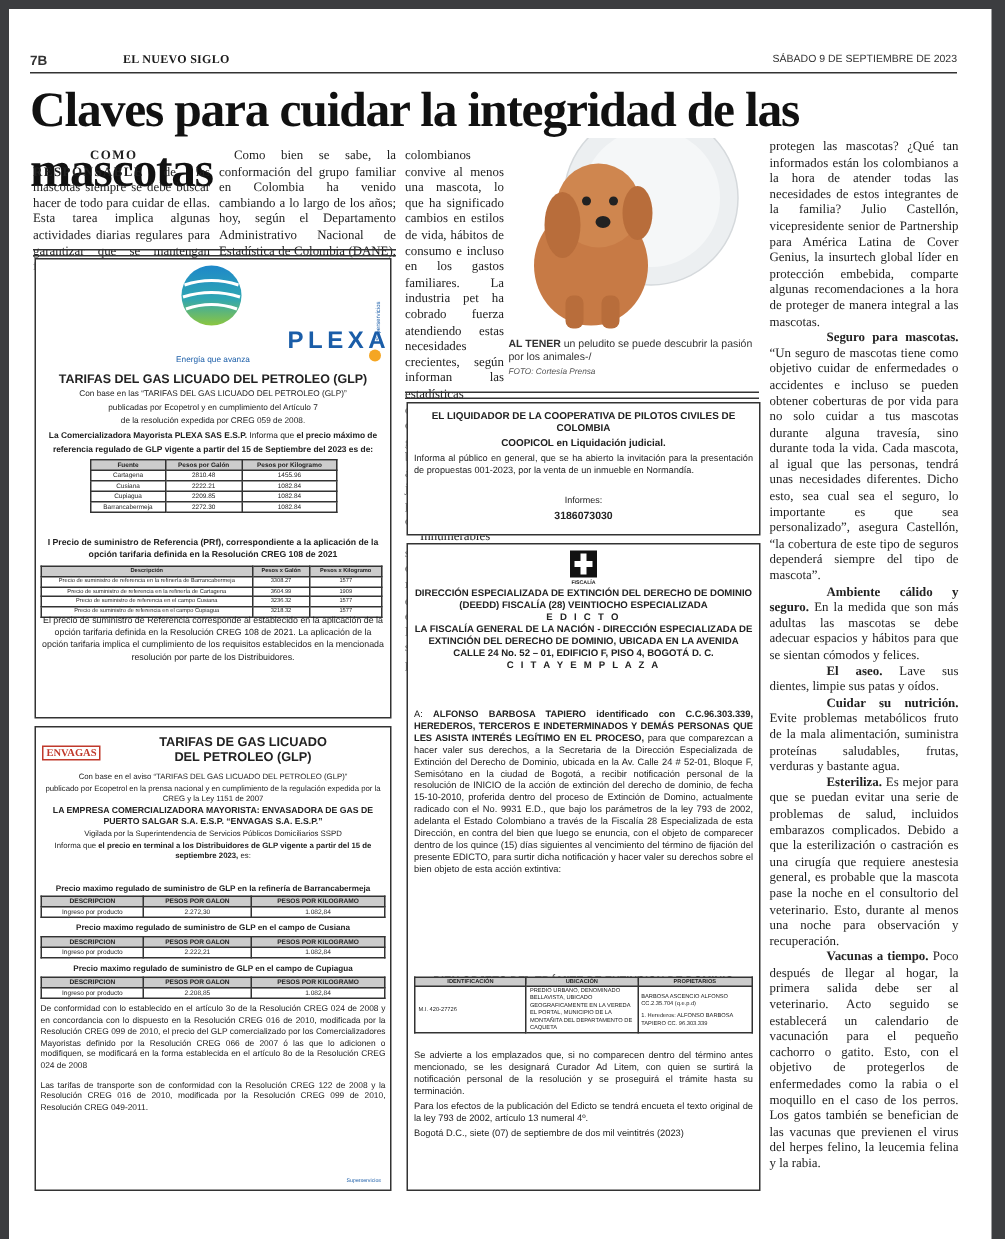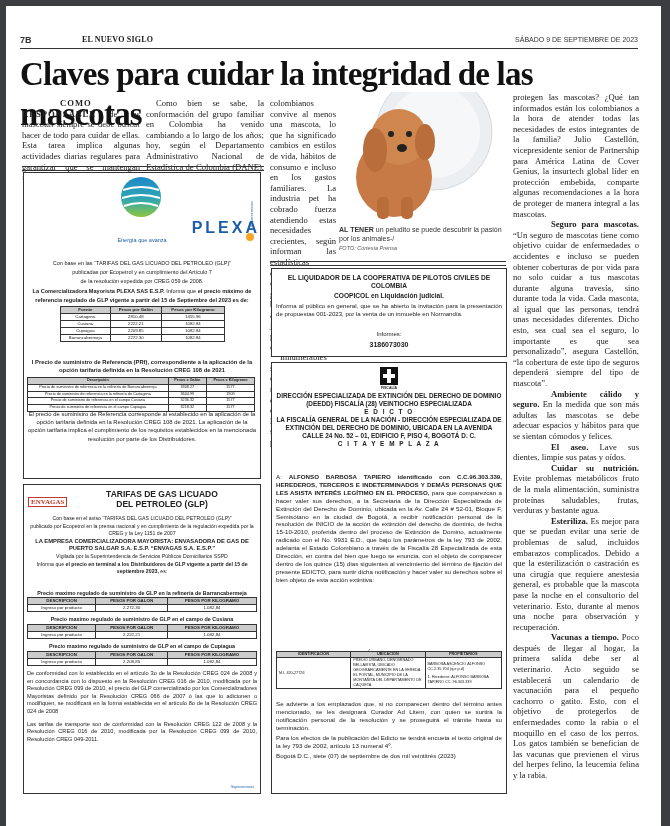--- a/index.html
+++ b/index.html
@@ -96,20 +96,21 @@
       </defs>
     <circle cx="21" cy="21" r="20" fill="url(#pg)"></circle>
     <path d="M3 14 Q21 8 39 14" stroke="#fff" stroke-width="2" fill="none"></path>
     <path d="M2 22 Q21 16 40 22" stroke="#fff" stroke-width="2" fill="none"></path>
     <path d="M4 30 Q21 24 38 30" stroke="#fff" stroke-width="2" fill="none"></path>
   </svg>
   <div class="c" style="position:absolute;left:0;right:0;top:46px;font-size:16px;font-weight:bold;color:#1a5da8;letter-spacing:3px;text-align:right;">PLEXA</div>
   <div class="c" style="position:absolute;left:0;right:0;top:64px;font-size:5.5px;color:#1a5da8;">Energía que avanza</div>
   <div style="position:absolute;right:6px;top:28px;font-size:4px;writing-mode:vertical-rl;transform:rotate(180deg);color:#1a5da8;">Superservicios</div>
   <span style="position:absolute;right:6px;top:60px;width:8px;height:8px;border-radius:50%;background:#f5a623;"></span>
+  <div class="c" style="position:absolute;left:0;right:0;top:74px;font-size:8.3px;font-weight:bold;">TARIFAS DEL GAS LICUADO DEL PETROLEO (GLP)</div>
   <div class="c" style="position:absolute;left:0;right:0;top:86px;font-size:5.5px;line-height:9px;">
     <div>Con base en las “TARIFAS DEL GAS LICUADO DEL PETROLEO (GLP)”</div>
     <div>publicadas por Ecopetrol y en cumplimiento del Artículo 7</div>
     <div>de la resolución expedida por CREG 059 de 2008.</div>
   </div>
   <div class="c" style="position:absolute;left:2px;right:2px;top:114px;font-size:5.6px;line-height:8.5px;">
     <b>La Comercializadora Mayorista PLEXA SAS E.S.P.</b> <span>Informa que</span> <b>el precio máximo de referencia regulado de GLP vigente a partir del 15 de Septiembre del 2023 es de:</b>
   </div>
   <table class="t" style="position:absolute;left:36px;top:133px;width:165px;font-size:4.3px;line-height:6px;">
     <tbody>

